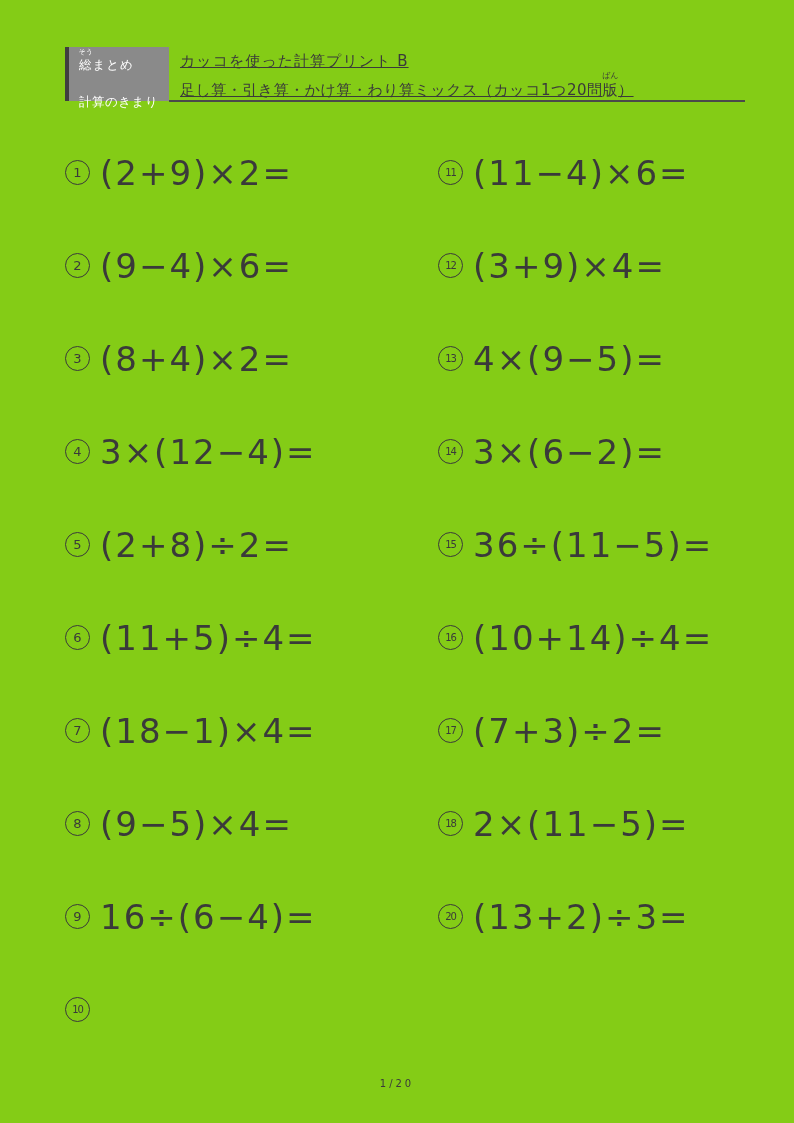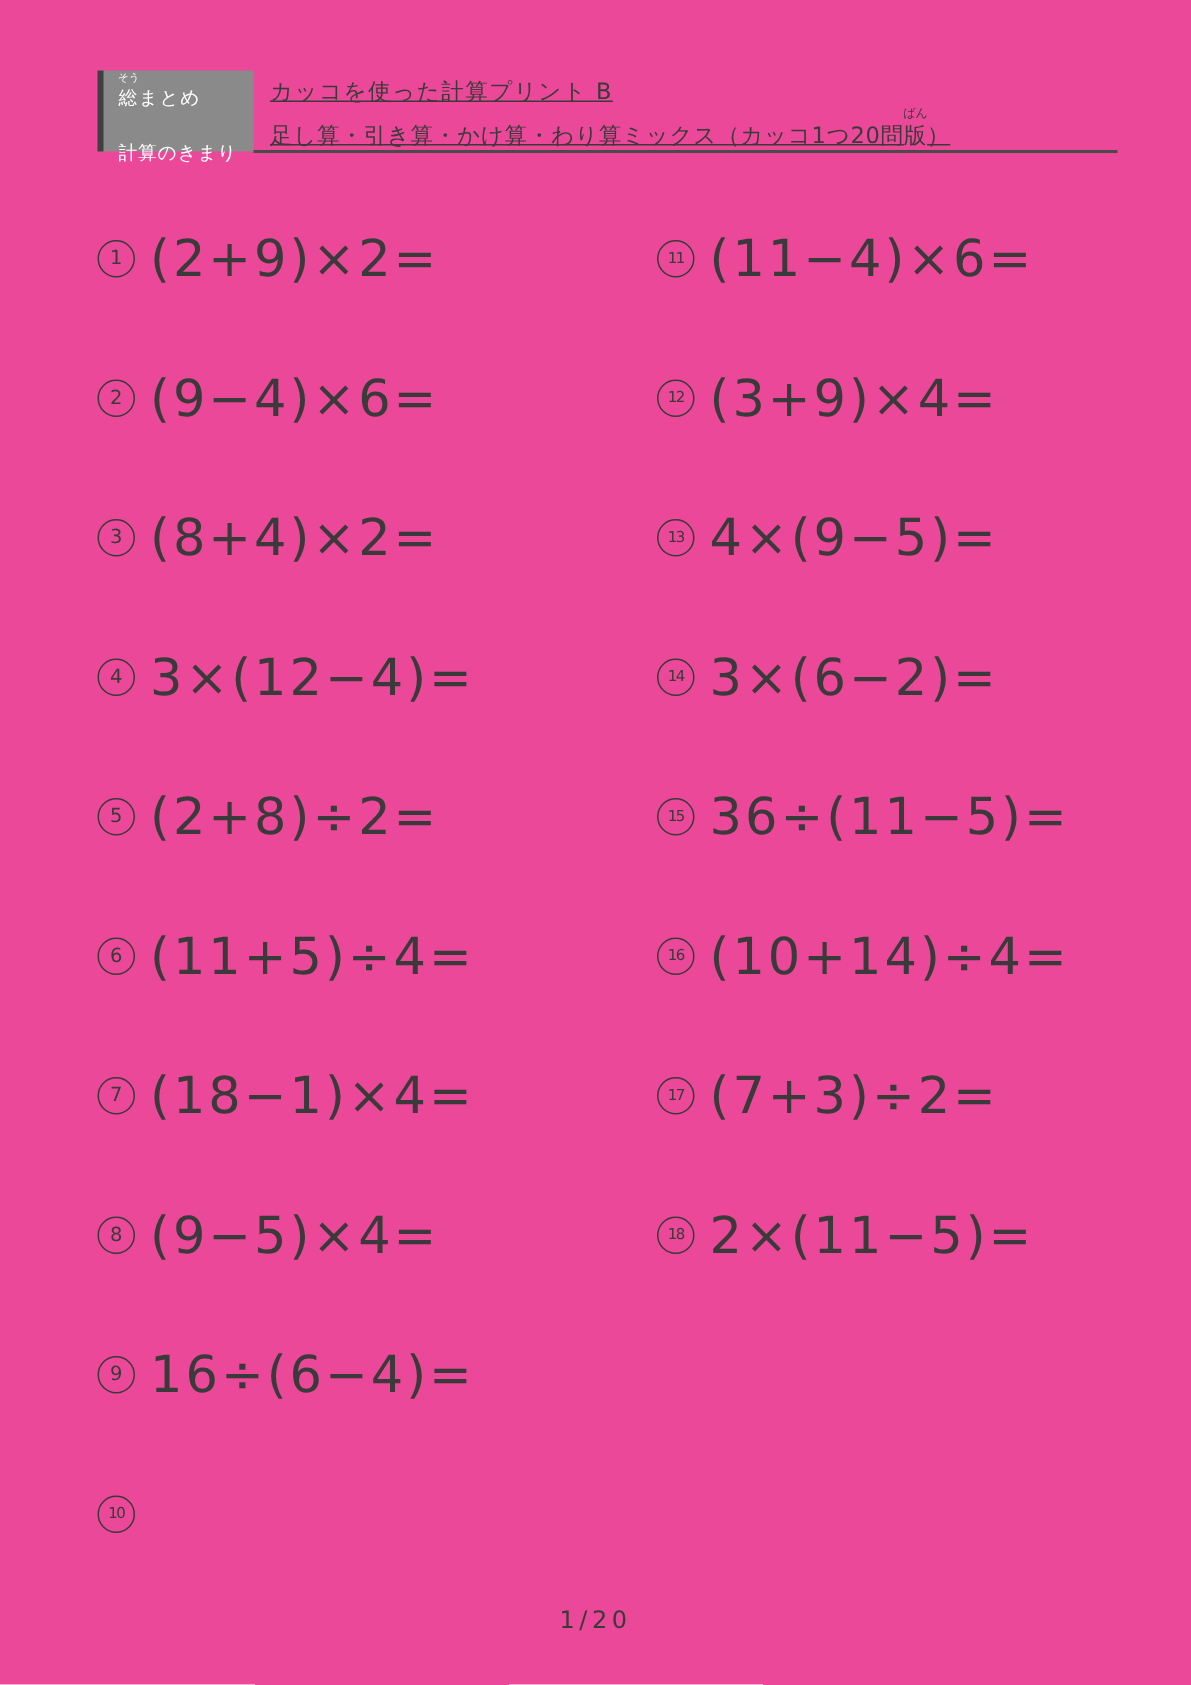--- a/index.html
+++ b/index.html
@@ -1,17 +1,17 @@
 <!DOCTYPE html>
 <html><head>
 <meta charset="utf-8">
 <style>
   html,body { margin:0; padding:0; background:#ffffff; }
   .page {
-    position:relative; width:794px; height:1123px; background:#ec4899;
+    position:relative; width:794px; height:1123px; background:#84cc16;
     font-family:"DejaVu Sans", sans-serif; color:#3a3a3a; overflow:hidden;
   }
   
   .badge {
     position:absolute; left:65px; top:47px; width:104px; height:54px;
     background:#8a8a8a; box-sizing:border-box;
   }
   .badge-stripe { position:absolute; left:0; top:0; width:4px; height:100%; background:#3f3f3f; }
   .badge-text { position:absolute; left:14px; top:10px; color:#ffffff; }
   .badge-line1 { font-size:12.5px; line-height:1.2; letter-spacing:1px; }
@@ -44,21 +44,21 @@
     font-size:13px; line-height:1;
   }
   .pnum.two-digit { font-size:10px; letter-spacing:-1px;text-align:center; }
   .pexpr {
     margin-left:10px; font-size:34px; letter-spacing:2px; white-space:nowrap;
     color:#3a3a3a;
   }
   
   .footer {
     position:absolute; left:0; bottom:34px; width:100%;
-    text-align:center; font-size:16px; letter-spacing:3px; color:#3a3a3a;
+    text-align:center; font-size:10px; letter-spacing:3px; color:#3a3a3a;
   }
 </style>
 </head>
 <body>
 
 <div class="page">
 
   <div class="badge">
     <div class="badge-stripe"></div>
     <div class="badge-text">
@@ -146,20 +146,24 @@
           <span class="pexpr">(10+14)÷4=</span>
         </div>
         <div class="problem">
           <span class="pnum two-digit">17</span>
           <span class="pexpr">(7+3)÷2=</span>
         </div>
         <div class="problem">
           <span class="pnum two-digit">18</span>
           <span class="pexpr">2×(11−5)=</span>
         </div>
+        <div class="problem">
+          <span class="pnum two-digit">20</span>
+          <span class="pexpr">(13+2)÷3=</span>
+        </div>
       </div>
   </div>
 
   <div class="footer">
     <span>1/20</span>
   </div>
 
 </div>
 
 </body></html>

